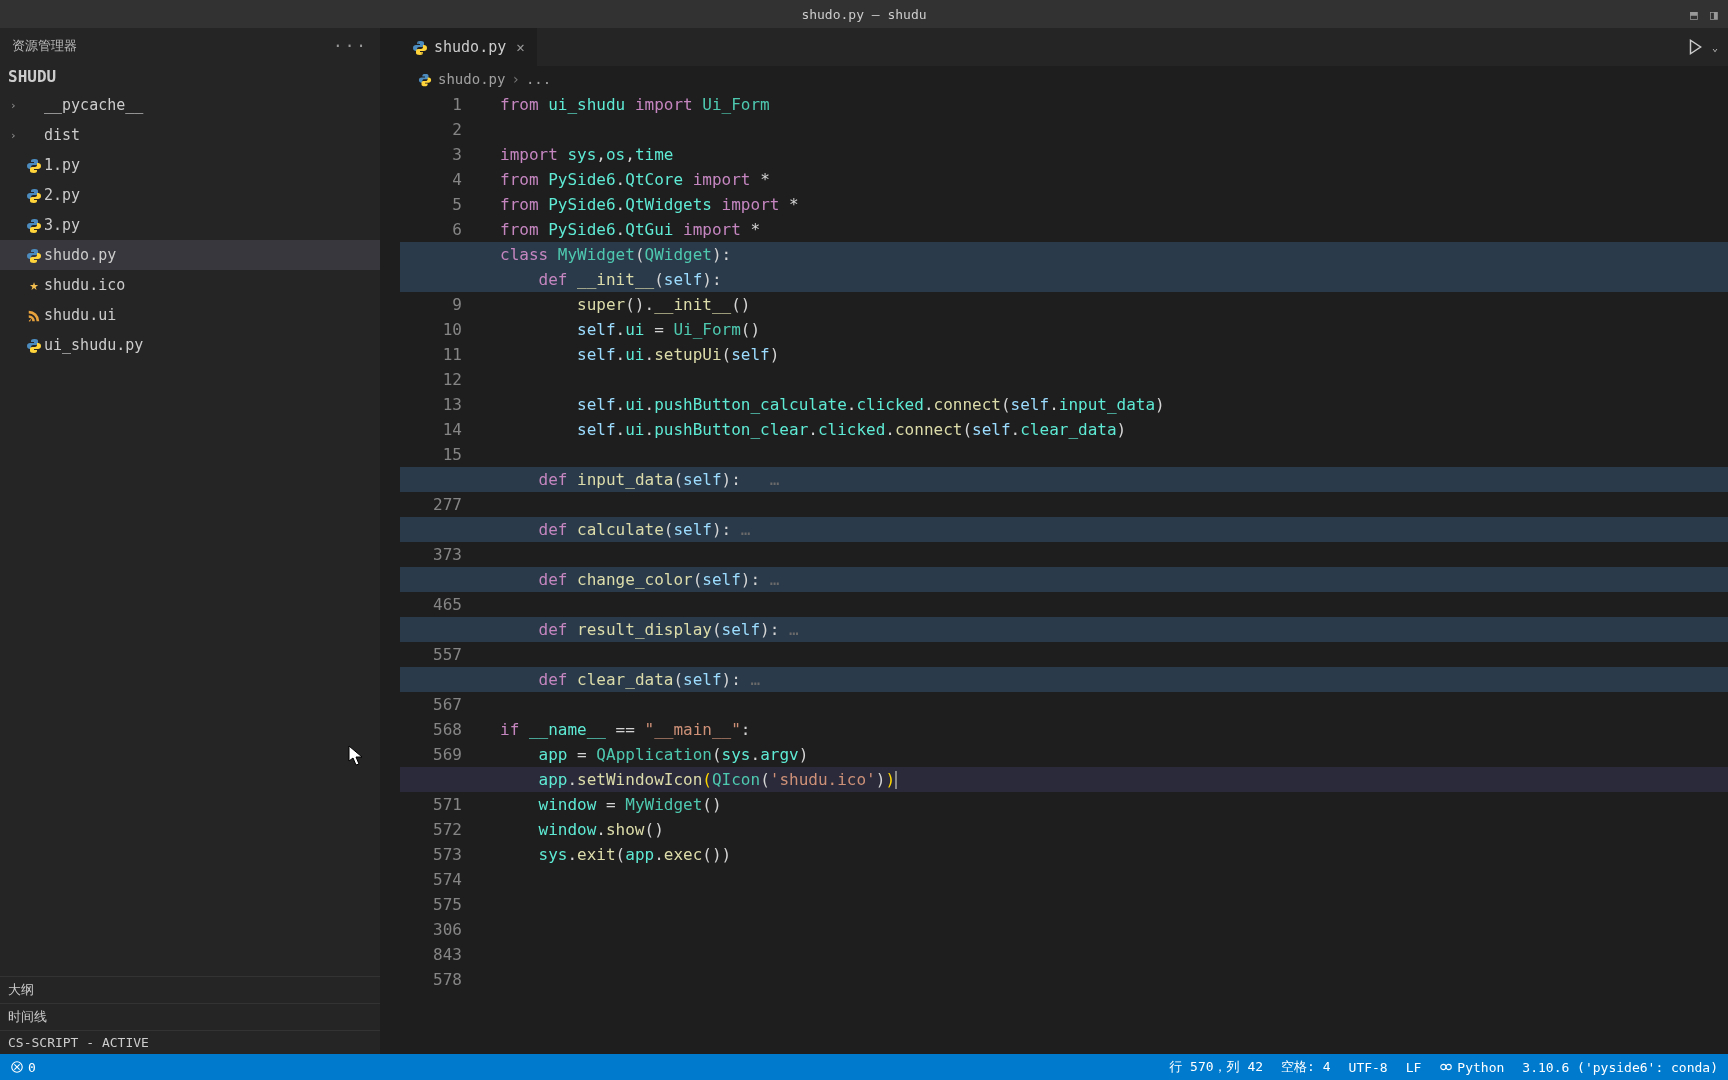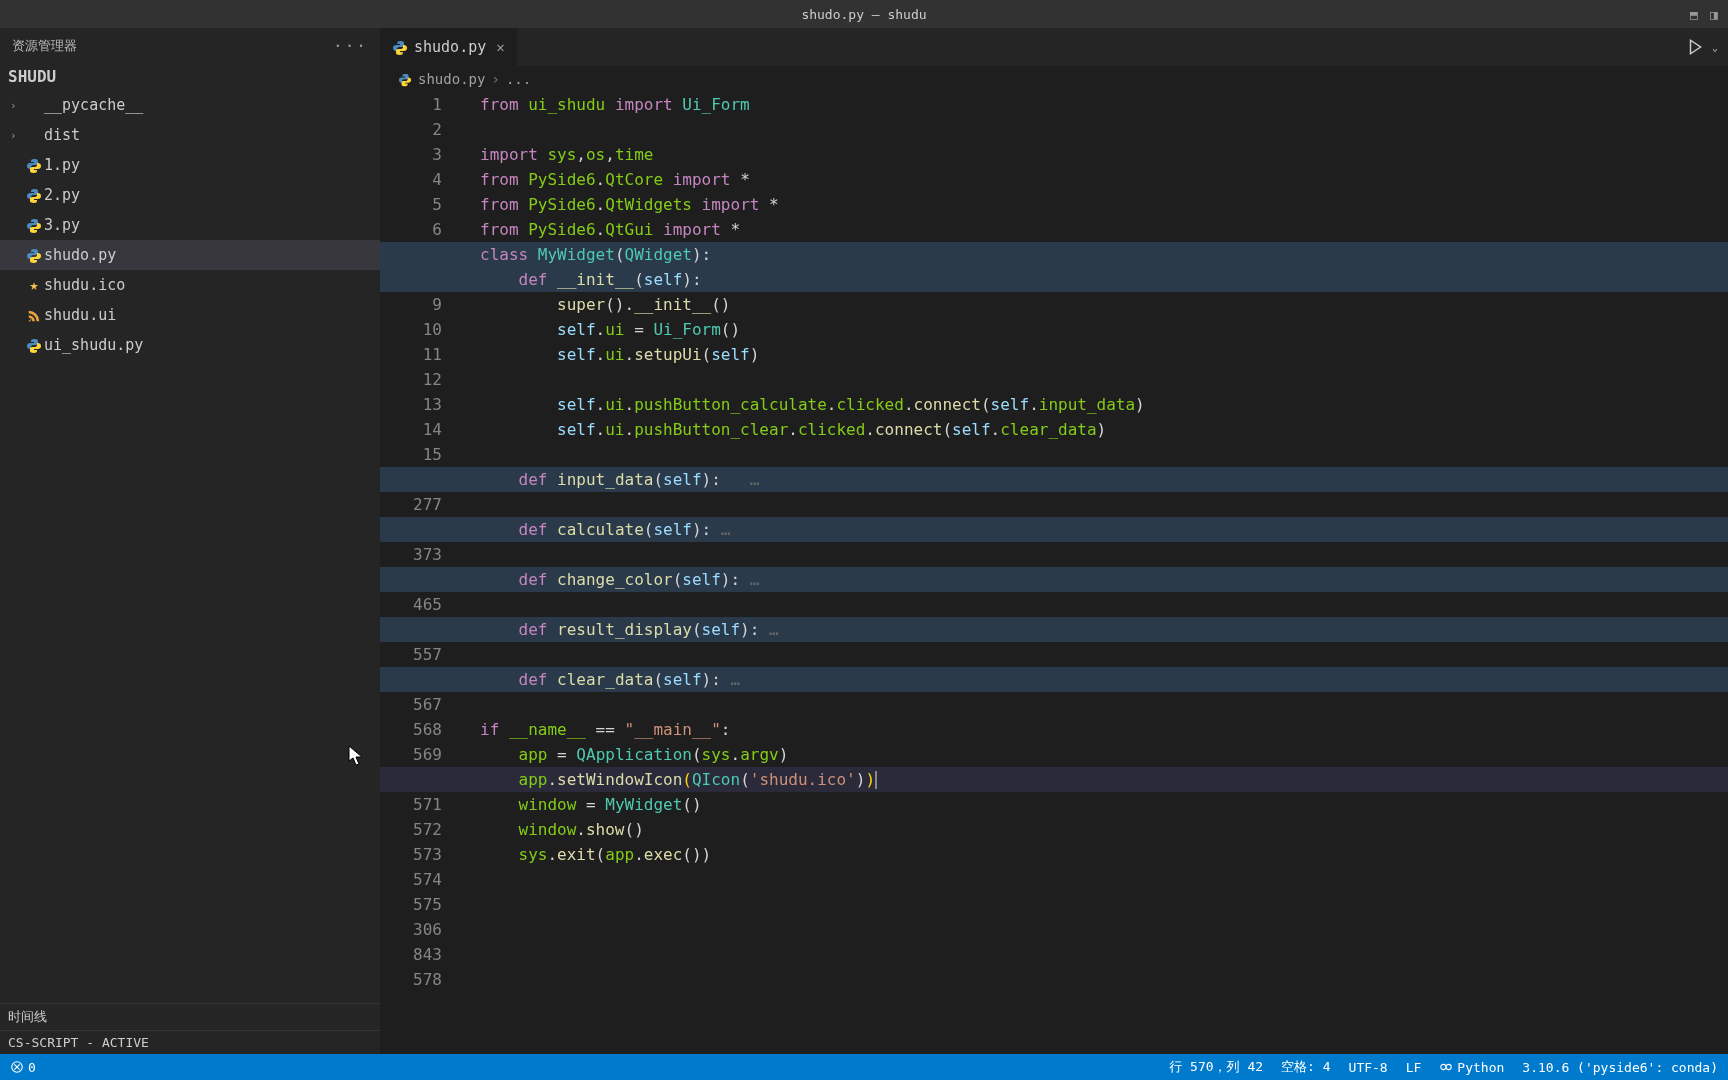--- a/index.html
+++ b/index.html
@@ -35,20 +35,21 @@
   height: 16px;
   display: flex;
   align-items: center;
   justify-content: center;
   color: #999;
 }
 .main {
   flex: 1;
   display: flex;
   overflow: hidden;
+  gap: 20px;
 }
 .sidebar {
   width: 380px;
   background: #252526;
   display: flex;
   flex-direction: column;
 }
 .sidebar-header {
   height: 35px;
   display: flex;
@@ -163,21 +164,21 @@
 .code-lines {
   flex: 1;
   white-space: pre;
 }
 .code-line { height: 25px; }
 .hl { background: #2a3a4a; display: block; margin-left: -100px; padding-left: 100px; margin-right: -1000px; padding-right: 1000px; }
 .cur-line { background: #2a2a3a; display: block; margin-left: -100px; padding-left: 100px; margin-right: -1000px; padding-right: 1000px;}
 .kw { color: #c586c0; }
 .fn { color: #dcdcaa; }
 .cls { color: #4ec9b0; }
-.var { color: #84cc16; }
+.var { color: #5eead4; }
 .str { color: #ce9178; }
 .self { color: #9cdcfe; }
 .punct { color: #d4d4d4; }
 .op { color: #d4d4d4; }
 .ellipsis { color: #6a6a6a; }
 .cursor-box { border: 1px solid #888; display: inline-block; height: 18px; vertical-align: text-bottom; }
 .bracket-y { color: #ffd700; }
 .statusbar {
   height: 26px;
   background: #007acc;
@@ -288,20 +289,21 @@
           <span class="chevron"></span>
           <span class="icon">
             <span class="py-icon"><svg width="16" height="16" viewBox="0 0 16 16">
                 <path fill="#4b8bbe" d="M8 1c-2 0-3 .7-3 2v1h3v1H4c-1.5 0-3 .8-3 3s1.5 3 3 3h1v-2c0-1.3 1-2 2-2h3c1 0 2-.8 2-2V3c0-1.3-1-2-3-2z"></path>
                 <path fill="#ffd43b" d="M8 15c2 0 3-.7 3-2v-1H8v-1h4c1.5 0 3-.8 3-3s-1.5-3-3-3h-1v2c0 1.3-1 2-2 2H6c-1 0-2 .8-2 2v2c0 1.3 1 2 4 2z"></path>
               </svg></span>
           </span>
           <span class="label">ui_shudu.py</span>
         </div>
       </div>
+    <div class="sidebar-section">大纲</div>
     <div class="sidebar-section">时间线</div>
     <div class="sidebar-section">CS-SCRIPT - ACTIVE</div>
   </div>
 
   <div class="editor-area">
     <div class="tabbar">
       <div class="tab">
         <span class="py-icon">
           <svg width="16" height="16" viewBox="0 0 16 16">
               <path fill="#4b8bbe" d="M8 1c-2 0-3 .7-3 2v1h3v1H4c-1.5 0-3 .8-3 3s1.5 3 3 3h1v-2c0-1.3 1-2 2-2h3c1 0 2-.8 2-2V3c0-1.3-1-2-3-2zM6 2.5a.5.5 0 110 1 .5.5 0 010-1z"></path>

